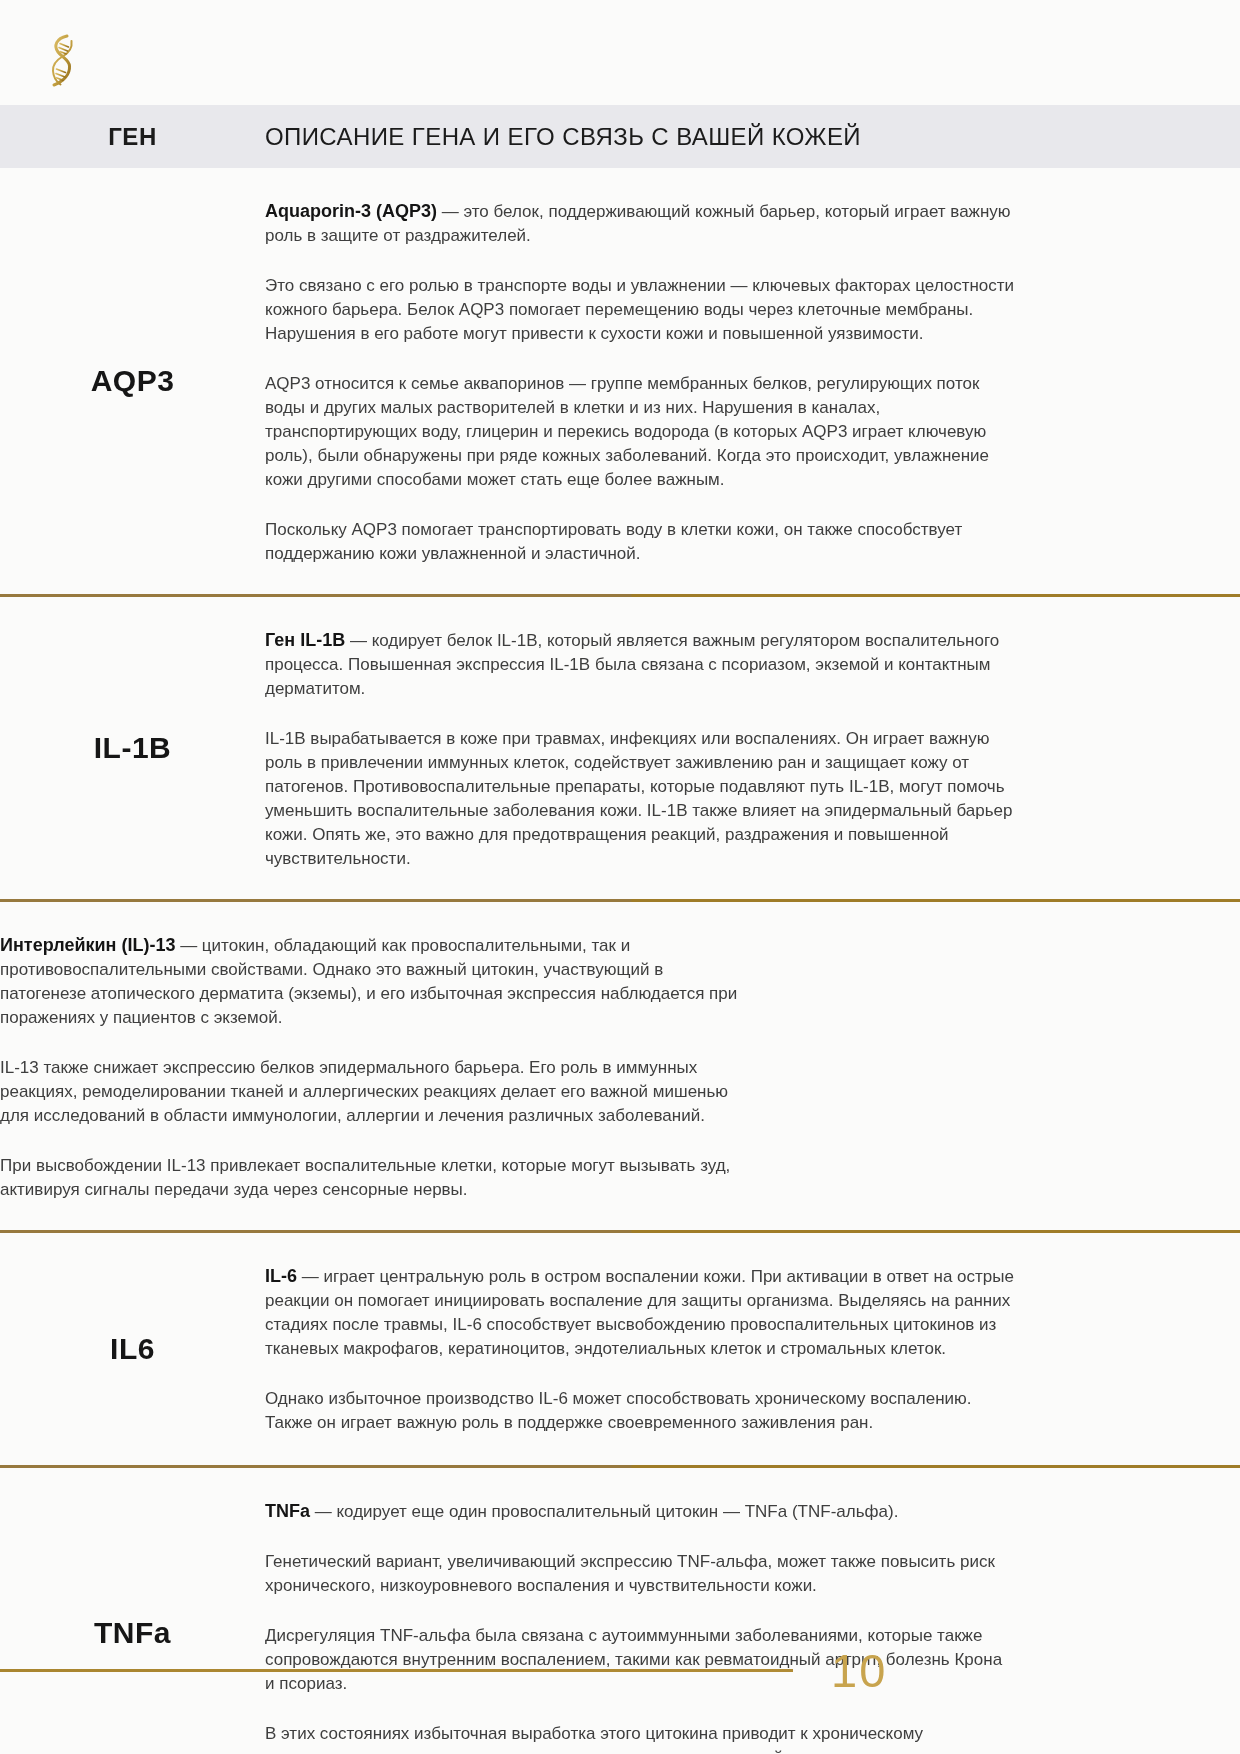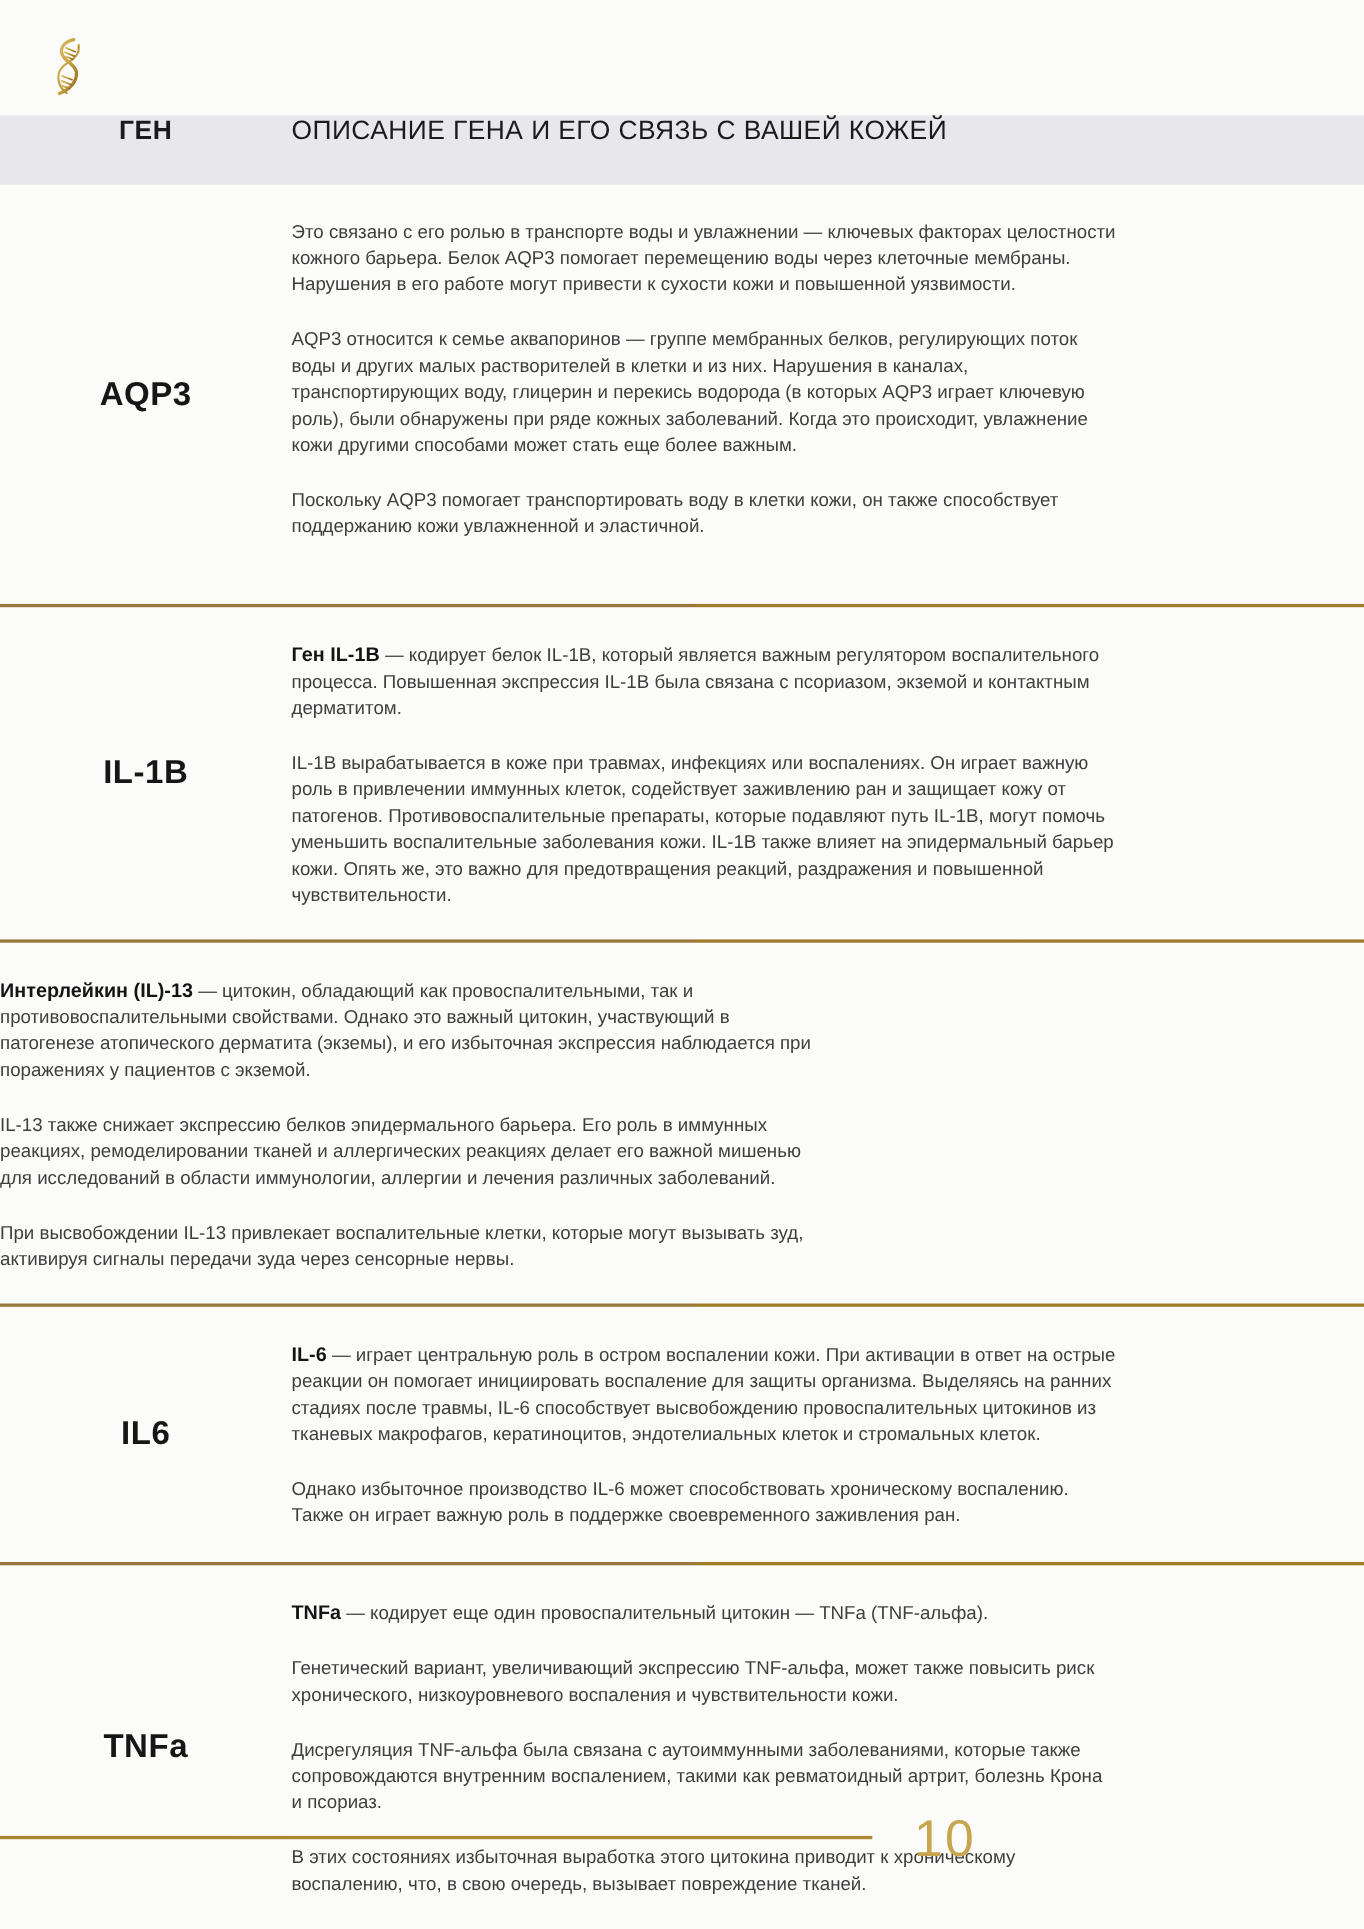--- a/index.html
+++ b/index.html
@@ -10,21 +10,21 @@
     position:relative;
     overflow:hidden;
   }
   .page{position:relative;width:1240px;height:1754px;}
   
   .logo{position:absolute;left:46px;top:34px;width:32px;height:54px;}
   
   .topspace{height:105px;}
   .header-bar{
     height:63px;background:#e8e8ec;
-    display:flex;
+    display:flex;align-items:center;
   }
   .header-gene-col{
     width:265px;flex:none;text-align:center;
     font-size:24px;font-weight:700;color:#1b1b1b;letter-spacing:.6px;
   }
   .header-desc-col{
     font-size:24px;font-weight:400;color:#1b1b1b;letter-spacing:.4px;
   }
   
   .row{display:flex;box-sizing:border-box;}
@@ -95,20 +95,21 @@
     <div class="header-gene-col">ГЕН</div>
     <div class="header-desc-col">ОПИСАНИЕ ГЕНА И ЕГО СВЯЗЬ С ВАШЕЙ КОЖЕЙ</div>
   </div>
 
   <div id="rows-host">
       <div class="row" style="min-height: 381px;">
         <div class="gene-cell">
           <div class="gene-label">AQP3</div>
         </div>
         <div class="desc-cell">
+          <p class="para"><span class="lead">Aquaporin-3 (AQP3)</span><span> — это белок, поддерживающий кожный барьер, который играет важную роль в защите от раздражителей.</span></p>
           <p class="para"><span>Это связано с его ролью в транспорте воды и увлажнении — ключевых факторах целостности кожного барьера. Белок AQP3 помогает перемещению воды через клеточные мембраны. Нарушения в его работе могут привести к сухости кожи и повышенной уязвимости.</span></p>
           <p class="para"><span>AQP3 относится к семье аквапоринов — группе мембранных белков, регулирующих поток воды и других малых растворителей в клетки и из них. Нарушения в каналах, транспортирующих воду, глицерин и перекись водорода (в которых AQP3 играет ключевую роль), были обнаружены при ряде кожных заболеваний. Когда это происходит, увлажнение кожи другими способами может стать еще более важным.</span></p>
           <p class="para"><span>Поскольку AQP3 помогает транспортировать воду в клетки кожи, он также способствует поддержанию кожи увлажненной и эластичной.</span></p>
         </div>
       </div>
       <div class="divider"></div>
       <div class="row" style="min-height: 291px;">
         <div class="gene-cell">
           <div class="gene-label">IL-1B</div>
         </div>

